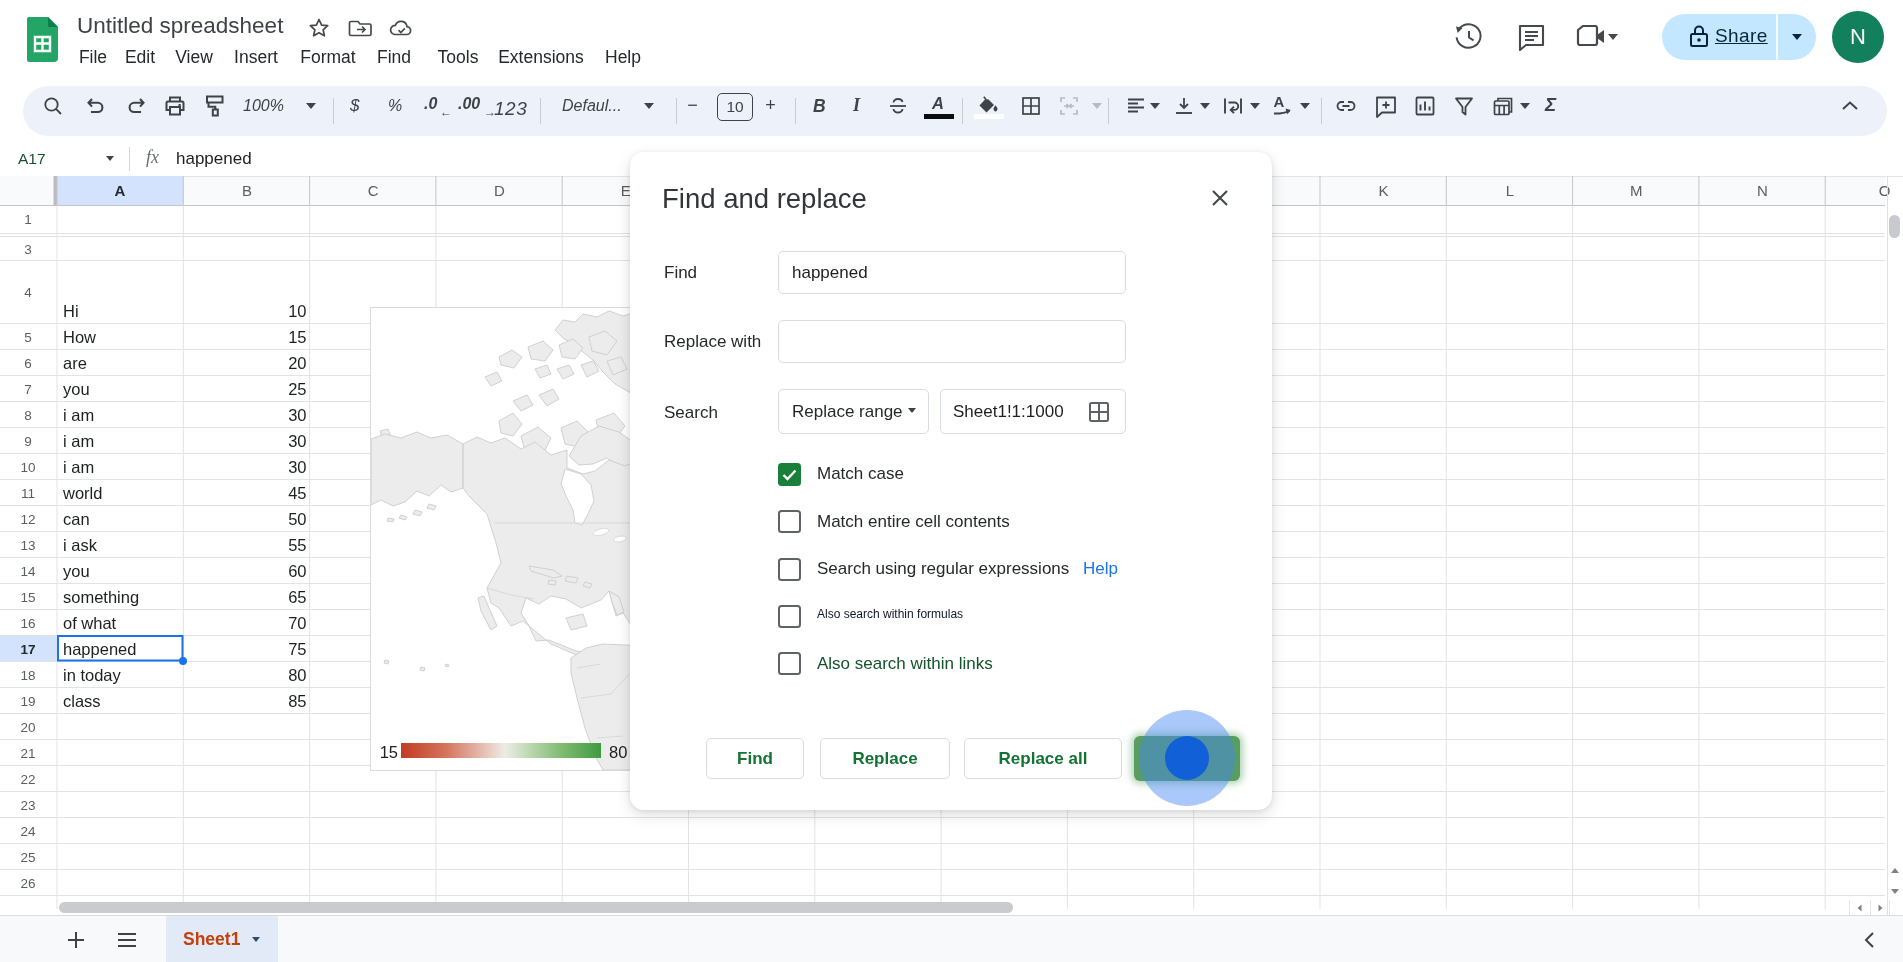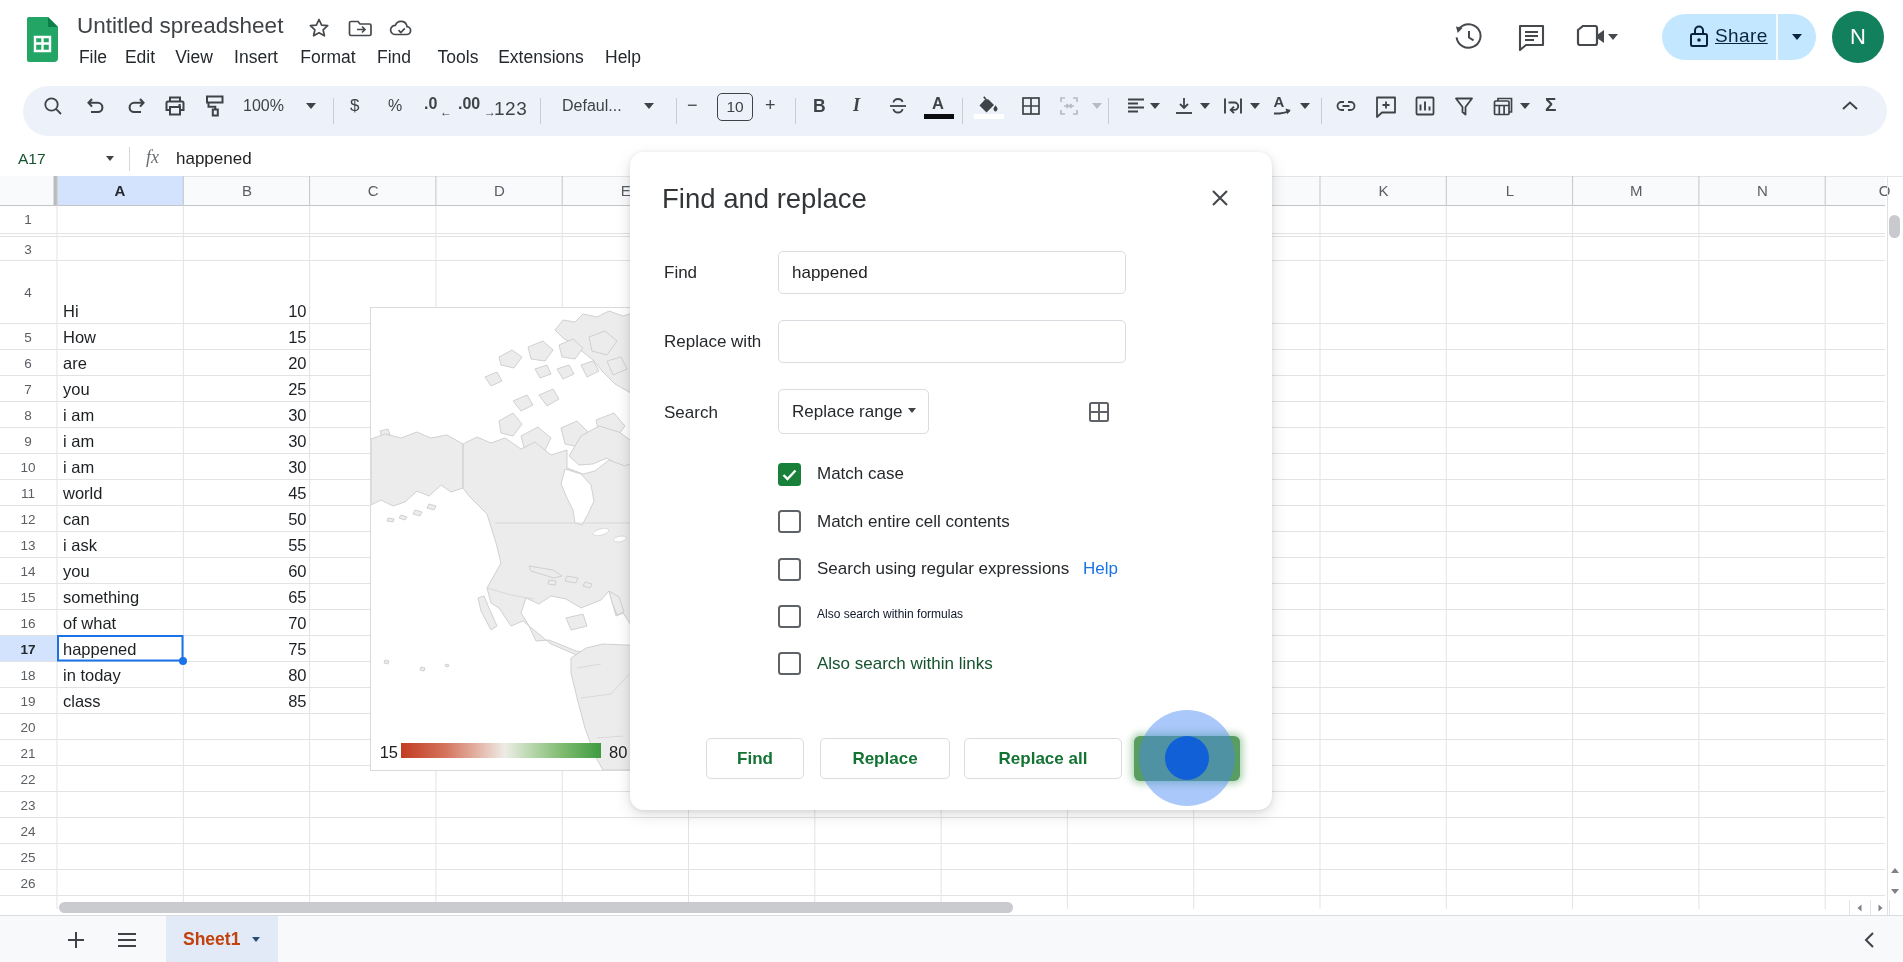--- a/index.html
+++ b/index.html
@@ -2,21 +2,21 @@
 <html><head>
 <meta charset="utf-8">
 <style>
   * { margin:0; padding:0; box-sizing:border-box; }
   html,body { width:1903px; height:962px; overflow:hidden; background:#fff;
     font-family:"Liberation Sans", sans-serif; }
   #app { position:absolute; left:0; top:0; width:1903px; height:962px; }
   .abs { position:absolute; }
   .ti { position:absolute; top:94px; width:24px; height:24px; color:#3f4347; }
   .tdiv { position:absolute; top:98px; width:1px; height:26px; background:#c9cdd1; }
-  .ttxt { position:absolute; color:#3f4347; font-size:16px; }
+  .ttxt { position:absolute; color:#3f4347; font-size:16px;font-style:italic; }
   .caret { position:absolute; width:0; height:0; border-left:5px solid transparent;
     border-right:5px solid transparent; border-top:6px solid #3f4347; }
   .menu { position:absolute; top:47px; font-size:17.5px; color:#24292e; transform:translateX(-50%); }
 </style>
 </head>
 <body>
 <div id="app">
 
   <svg class="abs" style="left:27px;top:17px" width="31" height="45" viewBox="0 0 31 45">
     <path d="M2 0 h19 l10 10 v31 a4 4 0 0 1 -4 4 h-25 a2 2 0 0 1 -2 -2 v-41 a2 2 0 0 1 2 -2 z" fill="#23a566"></path>
@@ -455,20 +455,21 @@
 
     <div class="abs" style="left:34px;top:111px;font-size:17px;color:#26292c;">Find</div>
     <div class="abs" style="left:148px;top:99px;width:348px;height:43px;border:1px solid #d9dce1;border-radius:5px;font-size:17px;color:#1f1f1f;line-height:41px;padding-left:13px;">happened</div>
 
     <div class="abs" style="left:34px;top:180px;font-size:17px;color:#26292c;">Replace with</div>
     <div class="abs" style="left:148px;top:168px;width:348px;height:43px;border:1px solid #d9dce1;border-radius:5px;"></div>
 
     <div class="abs" style="left:34px;top:251px;font-size:17px;color:#26292c;text-align:center;">Search</div>
     <div class="abs" style="left:148px;top:237px;width:151px;height:45px;border:1px solid #d9dce1;border-radius:5px;font-size:17px;color:#26292c;line-height:43px;padding-left:13px;">Replace range</div>
     <div class="caret" style="left:278px;top:256px;border-left-width:4.5px;border-right-width:4.5px;border-top-width:5.5px;"></div>
+    <div class="abs" style="left:310px;top:237px;width:186px;height:45px;border:1px solid #d9dce1;border-radius:5px;font-size:17px;color:#1f1f1f;line-height:43px;padding-left:12px;">Sheet1!1:1000</div>
     <svg class="abs" style="left:458px;top:249px" width="22" height="22" viewBox="0 0 22 22">
         <g fill="none" stroke="#5f6368" stroke-width="2">
           <rect x="2" y="2" width="18" height="18" rx="1.5"></rect>
           <path d="M2 11 H20 M11 2 V20"></path>
         </g>
       </svg>
 
     <div class="abs" style="left:148px;top:310.5px;width:23px;height:23px;background:#188038;border-radius:3.5px;"></div>
     <svg class="abs" style="left:148px;top:310.5px" width="23" height="23" viewBox="0 0 23 23">
         <path d="M5.5 12 l4 4 8-8.5" fill="none" stroke="#fff" stroke-width="2.4"></path>

